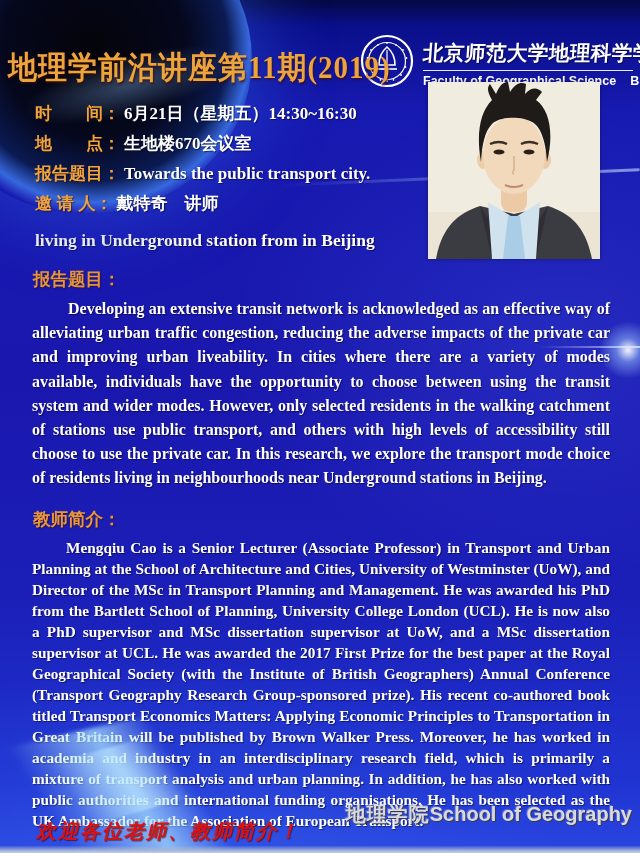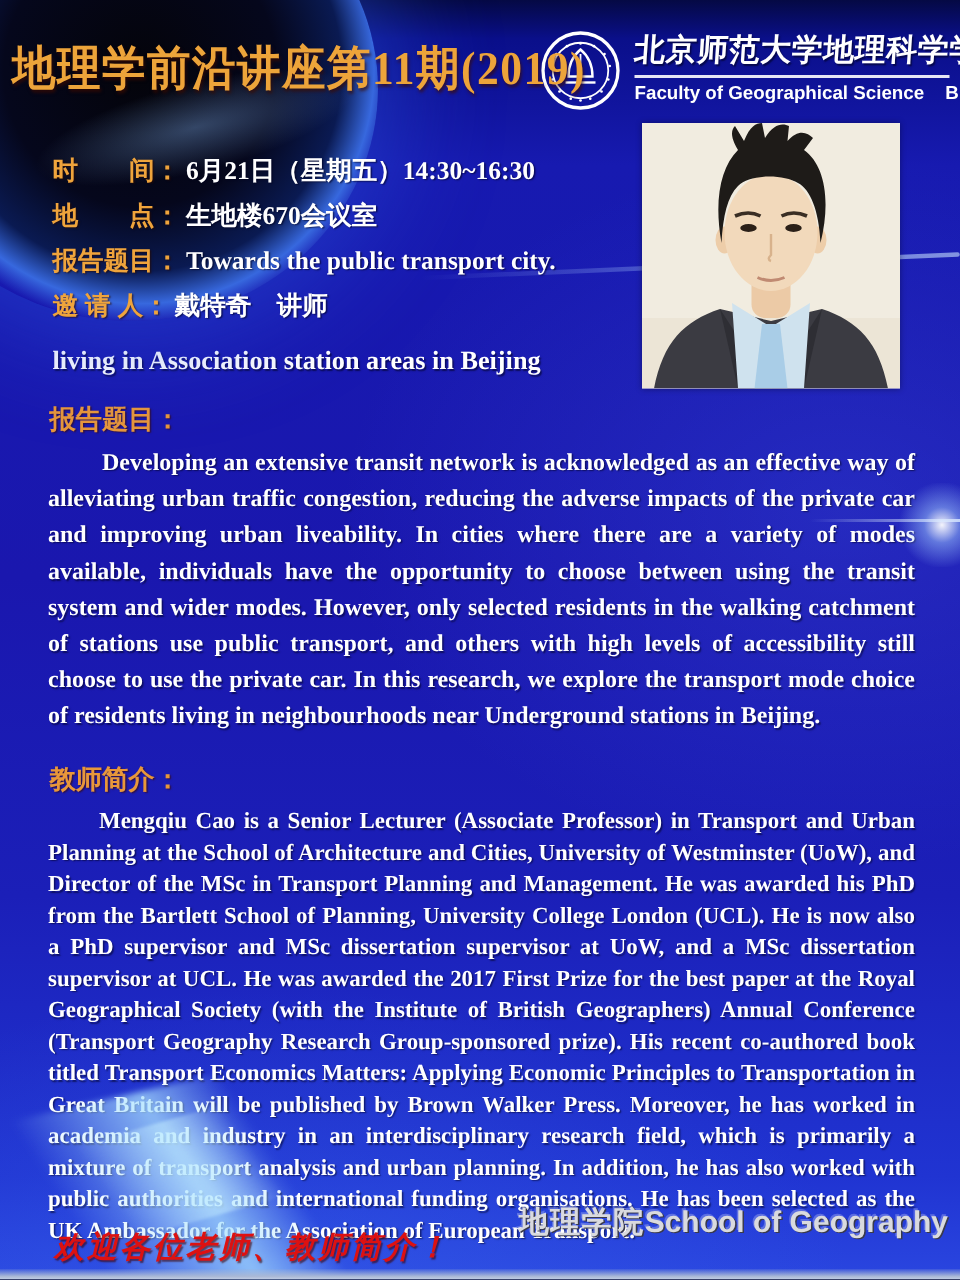--- a/index.html
+++ b/index.html
@@ -26,21 +26,21 @@
     background:linear-gradient(90deg, transparent, rgba(220,235,255,.8));}
   .streak-a{position:absolute;left:-90px;bottom:-16px;width:460px;height:150px;
     background:linear-gradient(70deg, transparent 32%, rgba(170,225,255,.75) 49%, transparent 60%);
     transform:rotate(-13deg);filter:blur(2px);}
   .streak-b{position:absolute;left:-60px;bottom:40px;width:380px;height:70px;
     background:linear-gradient(70deg, transparent 35%, rgba(200,240,255,.5) 50%, transparent 60%);
     transform:rotate(-16deg);filter:blur(1px);}
   .bottom-strip{position:absolute;left:0;bottom:0;width:100%;height:7px;
     background:linear-gradient(180deg, rgba(150,170,210,.15), #a9b8d6 70%, #c3cfe6);}
   
-  .header{position:relative;display:flex;align-items:flex-start;padding:18px 12px 0 8px;height:70px;}
+  .header{position:relative;display:flex;align-items:flex-end;padding:18px 12px 0 8px;height:70px;}
   .main-title{font-size:29px;font-weight:bold;color:#eda43a;letter-spacing:1px;white-space:nowrap;
     text-shadow:1px 2px 2px rgba(60,10,0,.65);transform:scaleY(1.08);flex:0 0 auto;width:352px;margin-top:8px;}
   .logo-wrap{flex:0 0 auto;width:54px;height:54px;margin-top:2px;}
   .org-block{flex:1;margin-left:9px;margin-top:1px;color:#fff;}
   .org-cn{font-size:20.5px;font-weight:bold;letter-spacing:.5px;white-space:nowrap;
     text-shadow:1px 1px 1px rgba(0,0,30,.6);transform:skewX(-4deg);}
   .org-rule{height:1.5px;background:rgba(255,255,255,.9);margin:3px 0 3px 0;width:210px;}
   .org-en{font-size:12.5px;font-family:"Liberation Sans","DejaVu Sans",sans-serif;font-weight:bold;white-space:nowrap;}
   .org-abbr{margin-left:14px;}
   
@@ -160,21 +160,21 @@
     </div>
     <div class="info-row">
       <span class="info-label">报告题目：</span>
       <span class="info-value">Towards the public transport city.</span>
     </div>
     <div class="info-row">
       <span class="info-label">邀 请 人：</span>
       <span class="info-value">戴特奇　讲师</span>
     </div>
   </div>
-  <div class="talk-title-line">living in Association station areas in Beijing</div>
+  <div class="talk-title-line">living in Underground station from in Beijing</div>
 
   <div class="section-heading">报告题目：</div>
   <div class="body-para lecture-body">Developing an extensive transit network is acknowledged as an effective way of alleviating urban traffic congestion, reducing the adverse impacts of the private car and improving urban liveability. In cities where there are a variety of modes available, individuals have the opportunity to choose between using the transit system and wider modes. However, only selected residents in the walking catchment of stations use public transport, and others with high levels of accessibility still choose to use the private car. In this research, we explore the transport mode choice of residents living in neighbourhoods near Underground stations in Beijing.</div>
 
   <div class="section-heading">教师简介：</div>
   <div class="body-para speaker-body">Mengqiu Cao is a Senior Lecturer (Associate Professor) in Transport and Urban Planning at the School of Architecture and Cities, University of Westminster (UoW), and Director of the MSc in Transport Planning and Management. He was awarded his PhD from the Bartlett School of Planning, University College London (UCL). He is now also a PhD supervisor and MSc dissertation supervisor at UoW, and a MSc dissertation supervisor at UCL. He was awarded the 2017 First Prize for the best paper at the Royal Geographical Society (with the Institute of British Geographers) Annual Conference (Transport Geography Research Group-sponsored prize). His recent co-authored book titled Transport Economics Matters: Applying Economic Principles to Transportation in Great Britain will be published by Brown Walker Press. Moreover, he has worked in academia and industry in an interdisciplinary research field, which is primarily a mixture of transport analysis and urban planning. In addition, he has also worked with public authorities and international funding organisations. He has been selected as the UK Ambassador for the Association of European Transport.</div>
 
   <div class="school-logo"><span class="school-cn">地理学院</span><span>School of Geography</span></div>
   <div class="welcome">欢迎各位老师、教师简介！</div>
 

